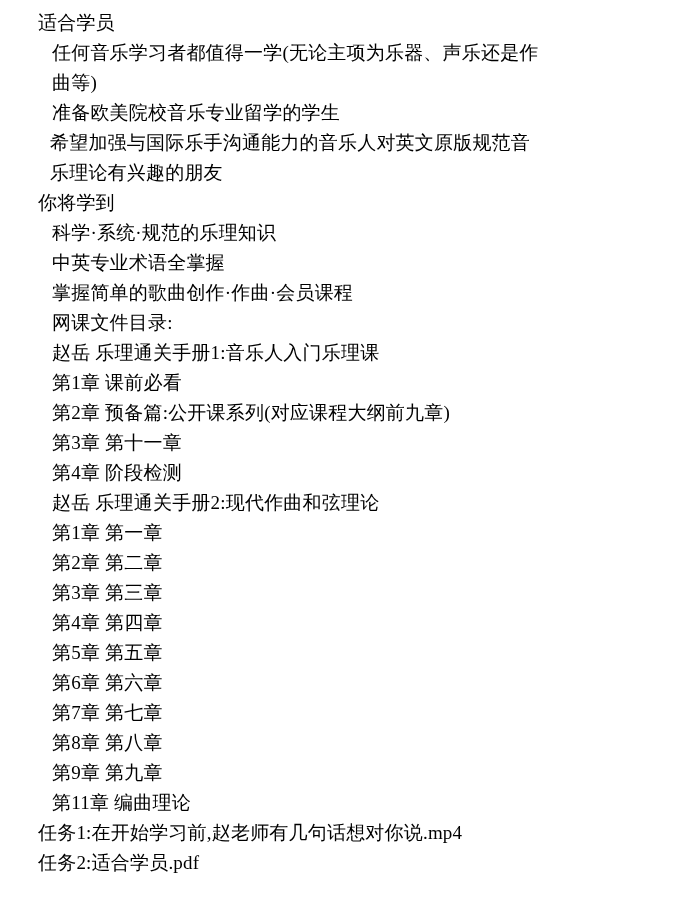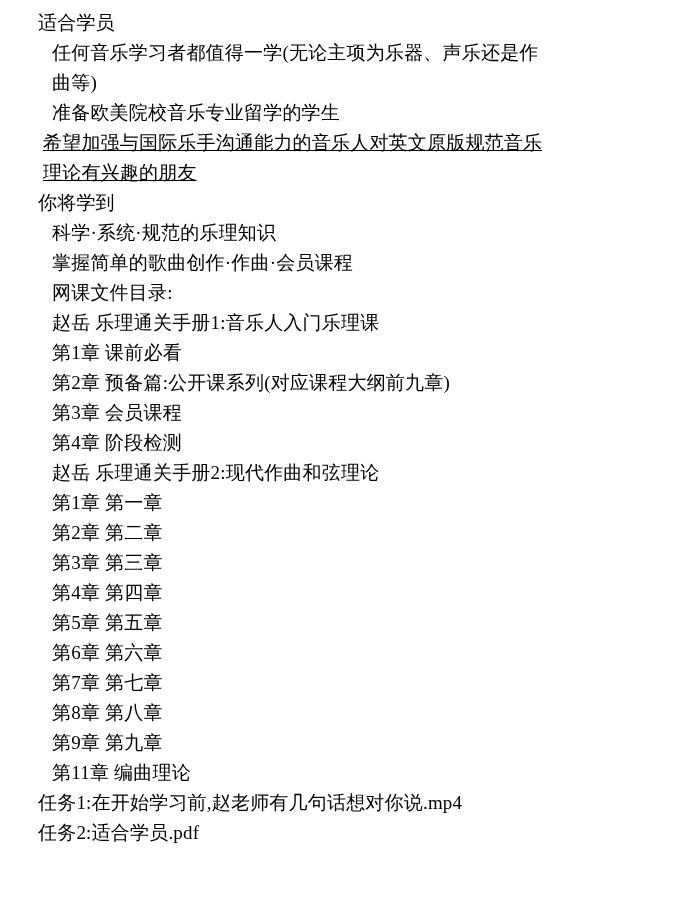--- a/index.html
+++ b/index.html
@@ -23,42 +23,42 @@
     font-size: 19px;
     line-height: 30px;
     letter-spacing: 0.2px;
     white-space: pre-wrap;
     word-break: break-all;
   }
   .indent-1 { margin-left: 19px; }
   .indent-2 { margin-left: 5px; }
   .hang {
     
-    margin-left: 10px;
+    margin-left: 17px;
     text-indent: 0;
-    text-decoration: underline;
   }
 </style>
 </head>
 <body>
 
 <div class="page">
 
   <div class="line indent-2">适合学员</div>
   <div class="line indent-1">任何音乐学习者都值得一学(无论主项为乐器、声乐还是作曲等)</div>
   <div class="line indent-1">准备欧美院校音乐专业留学的学生</div>
   <div class="line hang">希望加强与国际乐手沟通能力的音乐人对英文原版规范音乐理论有兴趣的朋友</div>
   <div class="line indent-2">你将学到</div>
   <div class="line indent-1">科学·系统·规范的乐理知识</div>
+  <div class="line indent-1">中英专业术语全掌握</div>
   <div class="line indent-1">掌握简单的歌曲创作·作曲·会员课程</div>
   <div class="line indent-1">网课文件目录:</div>
   <div class="line indent-1">赵岳 乐理通关手册1:音乐人入门乐理课</div>
   <div class="line indent-1">第1章 课前必看</div>
   <div class="line indent-1">第2章 预备篇:公开课系列(对应课程大纲前九章)</div>
-  <div class="line indent-1">第3章 会员课程</div>
+  <div class="line indent-1">第3章 第十一章</div>
   <div class="line indent-1">第4章 阶段检测</div>
   <div class="line indent-1">赵岳 乐理通关手册2:现代作曲和弦理论</div>
   <div class="line indent-1">第1章 第一章</div>
   <div class="line indent-1">第2章 第二章</div>
   <div class="line indent-1">第3章 第三章</div>
   <div class="line indent-1">第4章 第四章</div>
   <div class="line indent-1">第5章 第五章</div>
   <div class="line indent-1">第6章 第六章</div>
   <div class="line indent-1">第7章 第七章</div>
   <div class="line indent-1">第8章 第八章</div>

